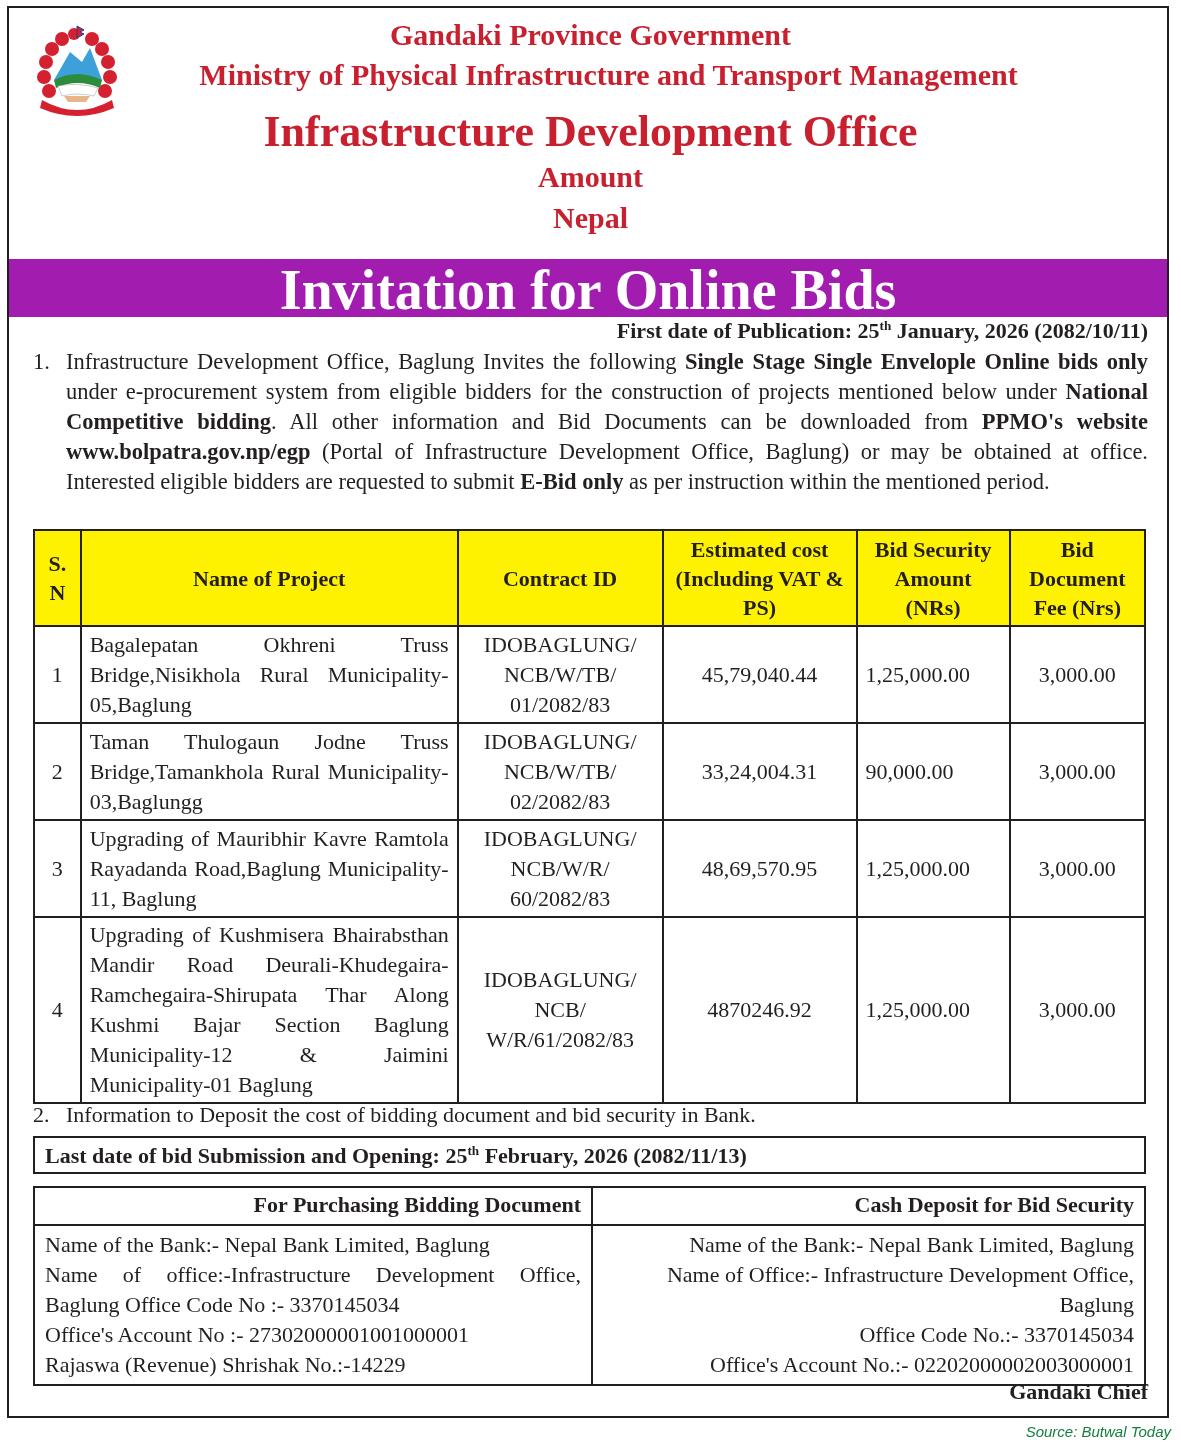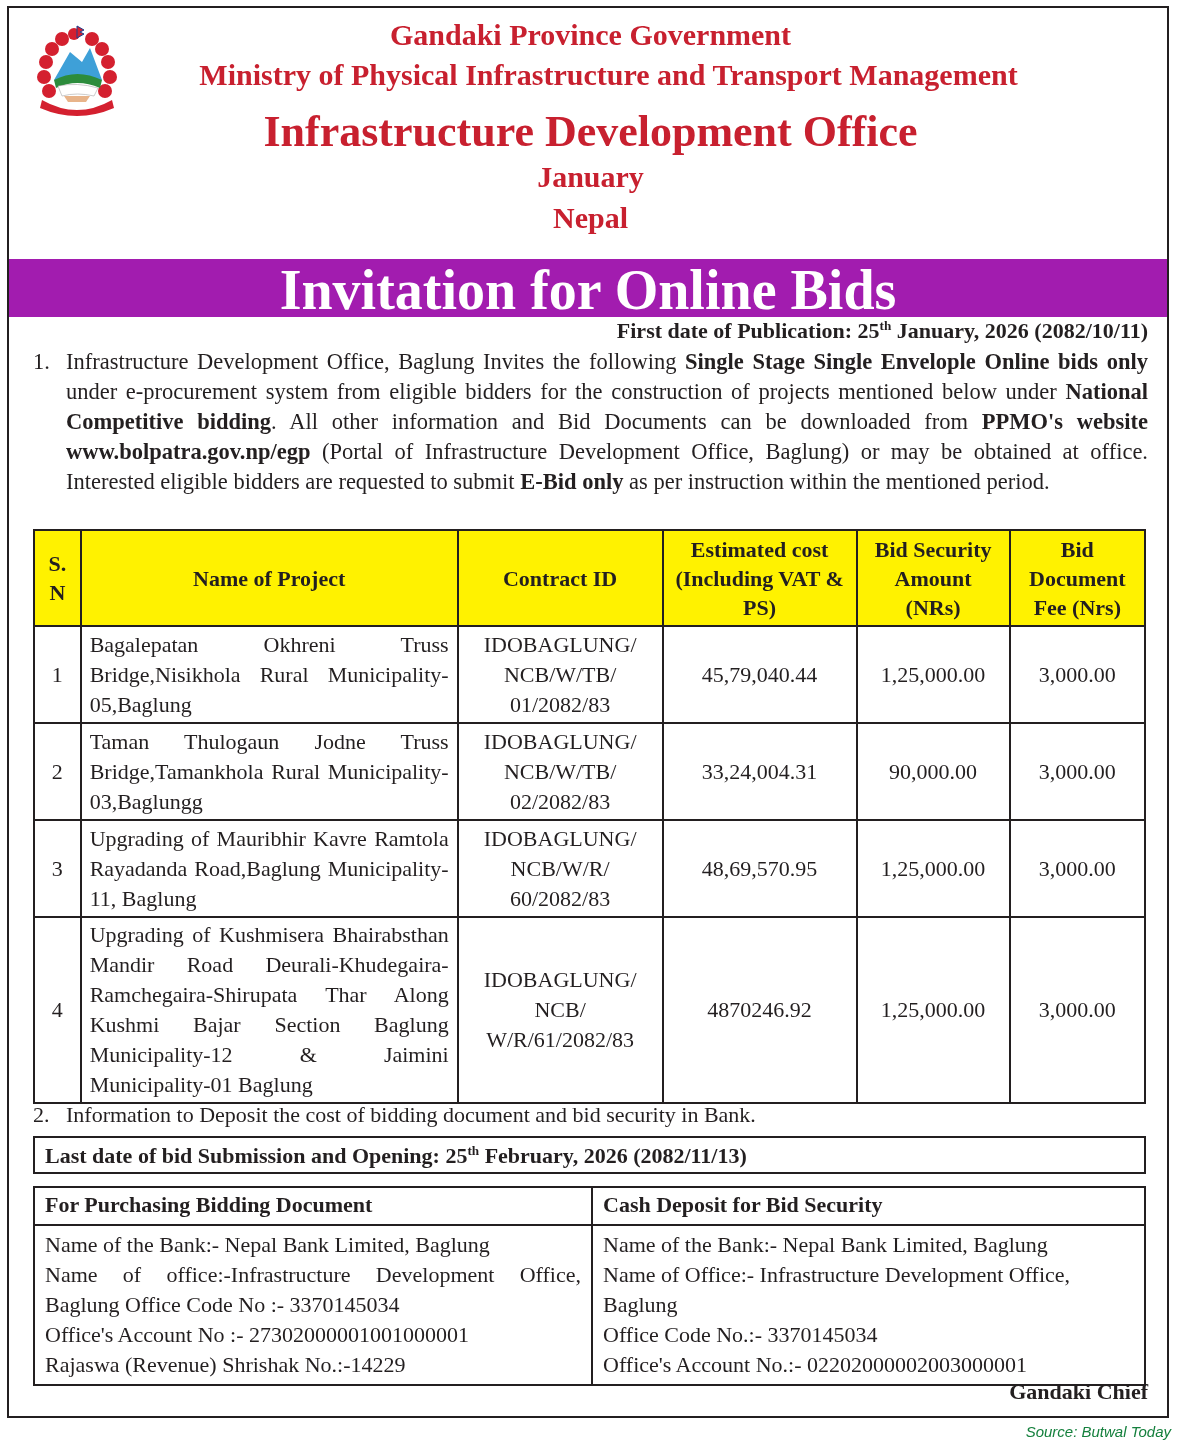--- a/index.html
+++ b/index.html
@@ -33,32 +33,32 @@
   table.bids { position: absolute; left: 33px; top: 529px; width: 1113px; border-collapse: collapse;
                font-size: 22px; }
   table.bids th, table.bids td { border: 2.5px solid #231f20; padding: 0 8px; }
   table.bids th { background: #fff200; font-weight: bold; text-align: center; line-height: 29px;
                   height: 94px; }
   table.bids td { line-height: 30px; vertical-align: middle; }
   .c-sn { width: 29px; text-align: center; }
   .c-name { width: 365px; text-align: justify; text-align-last: left; }
   .c-id { width: 188px; text-align: center; }
   .c-cost { width: 178px; text-align: center; }
-  .c-sec { width: 136px; text-align: center; }
+  .c-sec { width: 136px; }
   .c-fee { width: 118px; text-align: center; }
   .row-h { height: 97px; }
   .row-h4 { height: 186px; }
   .info2 { position: absolute; left: 33px; top: 1102px; font-size: 22px; white-space: nowrap; }
   .info2 .num { display: inline-block; width: 33px; }
   .lastdate { position: absolute; left: 33px; top: 1136px; width: 1113px; height: 38px;
               border: 2.5px solid #231f20; box-sizing: border-box; font-size: 22px; font-weight: bold;
               padding-left: 10px; line-height: 36px; white-space: nowrap; }
   table.bank { position: absolute; left: 33px; top: 1186px; width: 1113px; border-collapse: collapse;
                font-size: 22px; }
-  table.bank th, table.bank td { border: 2.5px solid #231f20; padding: 0 10px; text-align: left;
+  table.bank th, table.bank td { border: 2.5px solid #231f20; padding: 0 10px; text-align: right;
                                  vertical-align: top; }
   table.bank th { font-weight: bold; height: 36px; line-height: 34px; }
   table.bank td { line-height: 30px; padding-top: 4px; padding-bottom: 4px; }
   table.bank td.left { width: 536px; text-align: justify; }
   .line { display: block; }
   .chief { position: absolute; right: 33px; top: 1379px; font-size: 22px; font-weight: bold; }
   .source { position: absolute; right: 10px; top: 1423px; font-size: 15px; font-style: italic;
             font-family: "Liberation Sans", "DejaVu Sans", sans-serif; color: #15803d; }
 </style>
 </head>
@@ -84,21 +84,21 @@
   <path d="M22 58 L38 30 L50 40 L58 26 L70 58 Z" fill="#3ea0d8"></path>
   <path d="M22 58 Q45 46 70 58 L68 66 Q45 56 24 66 Z" fill="#2c8c3c"></path>
   <path d="M26 64 Q45 60 66 66 L62 74 Q45 70 30 74 Z" fill="#ffffff" stroke="#999" stroke-width="0.5"></path>
   <path d="M32 74 L58 74 L54 80 L36 80 Z" fill="#e8b48a"></path>
   <path d="M10 78 Q45 98 80 78 L82 86 Q45 102 8 86 Z" fill="#d4202f"></path>
 </svg>
 
 <div class="hdr-line h1">Gandaki Province Government</div>
 <div class="hdr-line h2">Ministry of Physical Infrastructure and Transport Management</div>
 <div class="hdr-line h3">Infrastructure Development Office</div>
-<div class="hdr-line h4">January</div>
+<div class="hdr-line h4">Amount</div>
 <div class="hdr-line h5">Nepal</div>
 
 <div class="banner">Invitation for Online Bids</div>
 
 <div class="pubdate"><span>First date of Publication: 25</span><sup>th</sup><span> January, 2026 (2082/10/11)</span></div>
 
 <div class="para">
   <span class="num">1.</span>
   <div class="body" id="para1-body"><span>Infrastructure Development Office, Baglung Invites the following </span><b>Single Stage Single Envelople Online bids only</b><span> under e-procurement system from eligible bidders for the construction of projects mentioned below under </span><b>National Competitive bidding</b><span>. All other information and Bid Documents can be downloaded from </span><b>PPMO's website www.bolpatra.gov.np/egp</b><span> (Portal of Infrastructure Development Office, Baglung) or may be obtained at office. Interested eligible bidders are requested to submit </span><b>E-Bid only</b><span> as per instruction within the mentioned period.</span></div>
 </div>

